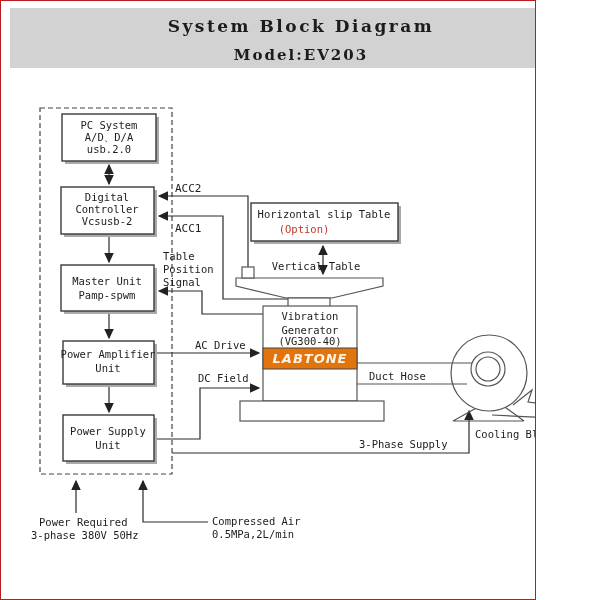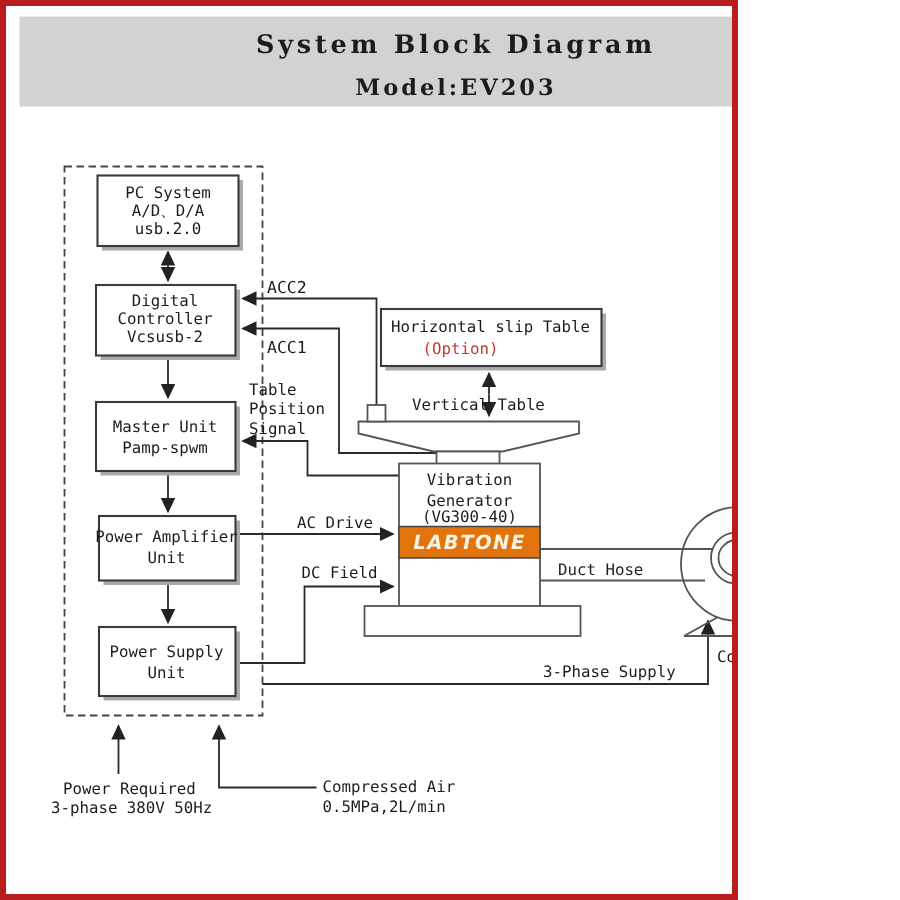--- a/index.html
+++ b/index.html
@@ -1,16 +1,16 @@
 <!DOCTYPE html>
 <html><head>
 <meta charset="utf-8">
 <style>
   html,body{margin:0;padding:0;background:#ffffff;}
-  #frame{position:relative;width:492px;height:600px;background:#ffffff;border:4px solid #b91c1c;box-sizing:border-box;overflow:hidden;font-family:"DejaVu Sans Mono",monospace;}
+  #frame{position:relative;width:536px;height:600px;background:#ffffff;border:1px solid #b91c1c;box-sizing:border-box;overflow:hidden;font-family:"DejaVu Sans Mono",monospace;}
   svg{position:absolute;left:0;top:0;}
   text{fill:#1c1c1c;font-family:"DejaVu Sans Mono",monospace;font-size:10.5px;}
   .ttl{font-family:"DejaVu Serif",serif;font-weight:bold;font-size:17px;letter-spacing:2.5px;}
   .ttl2{font-family:"DejaVu Serif",serif;font-weight:bold;font-size:15px;letter-spacing:2px;}
   .ctr{text-anchor:middle;}
   .lbl{font-size:11px;}
   .opt{fill:#c0392b;}
   .brand{font-family:"DejaVu Sans",sans-serif;font-style:italic;font-weight:bold;font-size:13px;fill:#fdf3e3;letter-spacing:1px;}
   .box{fill:#ffffff;stroke:#3a3a3a;stroke-width:1.4;}
   .shadow{fill:#aaaaaa;stroke:none;}

